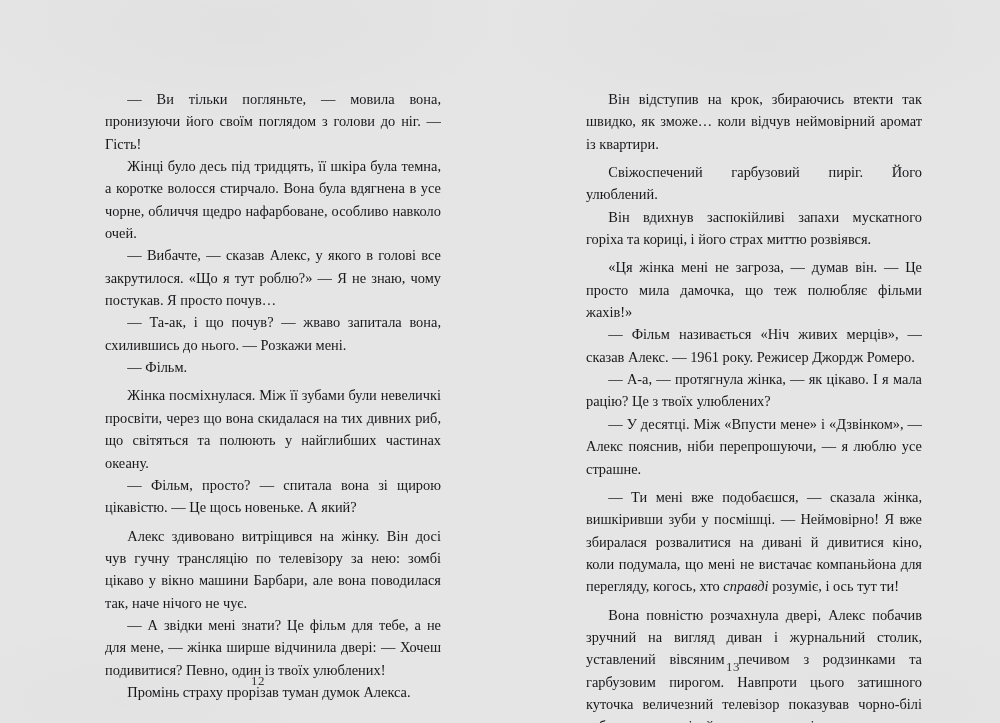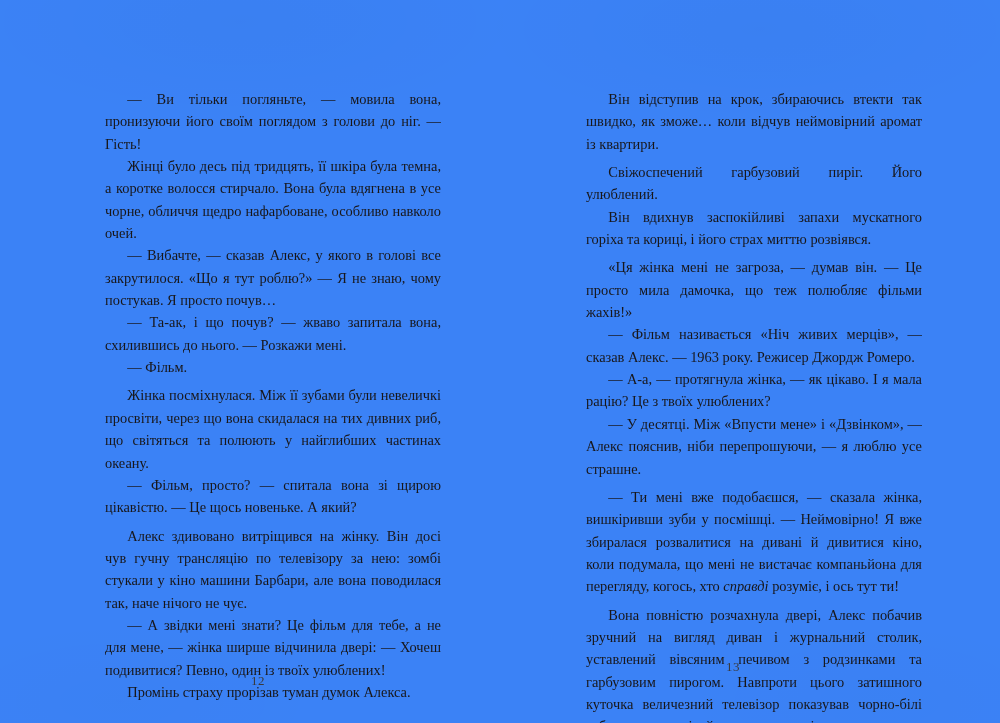--- a/index.html
+++ b/index.html
@@ -13,21 +13,21 @@
     overflow: hidden;
     font-family: "Liberation Serif", "DejaVu Serif", serif;
     color: #18171a;
   }
 
   
   .spread {
     position: relative;
     width: 1000px;
     height: 723px;
-    background: #3b82f6;
+    background: #e5e5e5;
     display: flex;
   }
   
   .spread::before {
     content: "";
     position: absolute;
     inset: 0;
     pointer-events: none;
     background:
       radial-gradient(ellipse 420px 150px at 24% 3%, rgba(0,0,0,0.020), rgba(0,0,0,0) 70%),
@@ -85,35 +85,35 @@
 
   <div class="page page-left">
     <div class="text-block">
       <p class="para">— Ви тільки погляньте, — мовила вона, пронизуючи його своїм поглядом з голови до ніг. — Гість!</p>
       <p class="para">Жінці було десь під тридцять, її шкіра була темна, а коротке волосся стирчало. Вона була вдягнена в усе чорне, обличчя щедро нафарбоване, особливо навколо очей.</p>
       <p class="para">— Вибачте, — сказав Алекс, у якого в голові все закрутилося. «Що я тут роблю?» — Я не знаю, чому постукав. Я просто почув…</p>
       <p class="para">— Та-ак, і що почув? — жваво запитала вона, схилившись до нього. — Розкажи мені.</p>
       <p class="para">— Фільм.</p>
       <p class="para gap-before">Жінка посміхнулася. Між її зубами були невеличкі просвіти, через що вона скидалася на тих дивних риб, що світяться та полюють у найглибших частинах океану.</p>
       <p class="para">— Фільм, просто? — спитала вона зі щирою цікавістю. — Це щось новеньке. А який?</p>
-      <p class="para gap-before">Алекс здивовано витріщився на жінку. Він досі чув гучну трансляцію по телевізору за нею: зомбі стукали у кіно машини Барбари, але вона поводилася так, наче нічого не чує.</p>
+      <p class="para gap-before">Алекс здивовано витріщився на жінку. Він досі чув гучну трансляцію по телевізору за нею: зомбі цікаво у вікно машини Барбари, але вона поводилася так, наче нічого не чує.</p>
       <p class="para">— А звідки мені знати? Це фільм для тебе, а не для мене, — жінка ширше відчинила двері: — Хочеш подивитися? Певно, один із твоїх улюблених!</p>
       <p class="para">Промінь страху прорізав туман думок Алекса.</p>
 
     </div>
     <div class="folio">12</div>
   </div>
 
   <div class="page page-right">
     <div class="text-block">
       <p class="para">Він відступив на крок, збираючись втекти так швидко, як зможе… коли відчув неймовірний аромат із квартири.</p>
       <p class="para gap-before">Свіжоспечений гарбузовий пиріг. Його улюблений.</p>
       <p class="para">Він вдихнув заспокійливі запахи мускатного горіха та кориці, і його страх миттю розвіявся.</p>
       <p class="para gap-before">«Ця жінка мені не загроза, — думав він. — Це просто мила дамочка, що теж полюбляє фільми жахів!»</p>
-      <p class="para">— Фільм називається «Ніч живих мерців», — сказав Алекс. — 1963 року. Режисер Джордж Ромеро.</p>
+      <p class="para">— Фільм називається «Ніч живих мерців», — сказав Алекс. — 1961 року. Режисер Джордж Ромеро.</p>
       <p class="para">— А-а, — протягнула жінка, — як цікаво. І я мала рацію? Це з твоїх улюблених?</p>
       <p class="para">— У десятці. Між «Впусти мене» і «Дзвінком», — Алекс пояснив, ніби перепрошуючи, — я люблю усе страшне.</p>
       <p class="para gap-before">
         <span>— Ти мені вже подобаєшся, — сказала жінка, вишкіривши зуби у посмішці. — Неймовірно! Я вже збиралася розвалитися на дивані й дивитися кіно, коли подумала, що мені не вистачає компаньйона для перегляду, когось, хто </span><em class="it">справді</em><span> розуміє, і ось тут ти!</span>
       </p>
       <p class="para gap-before">Вона повністю розчахнула двері, Алекс побачив зручний на вигляд диван і журнальний столик, уставлений вівсяним печивом з родзинками та гарбузовим пирогом. Навпроти цього затишного куточка величезний телевізор показував чорно-білі зображення, які йому так кортіло переглянути: Барбара кульгає до будинку фермерів, де вона буде у пастці до кінця</p>
     </div>
     <div class="folio">13</div>
   </div>
 

